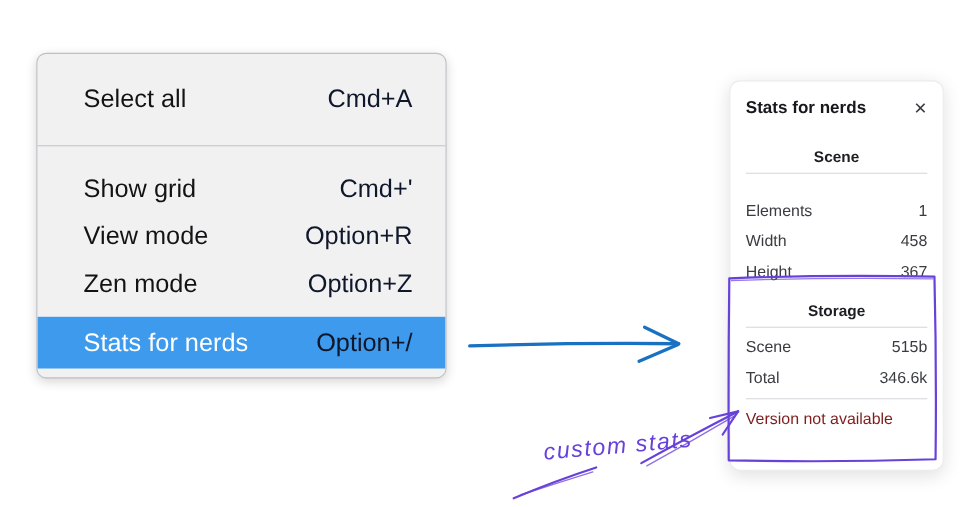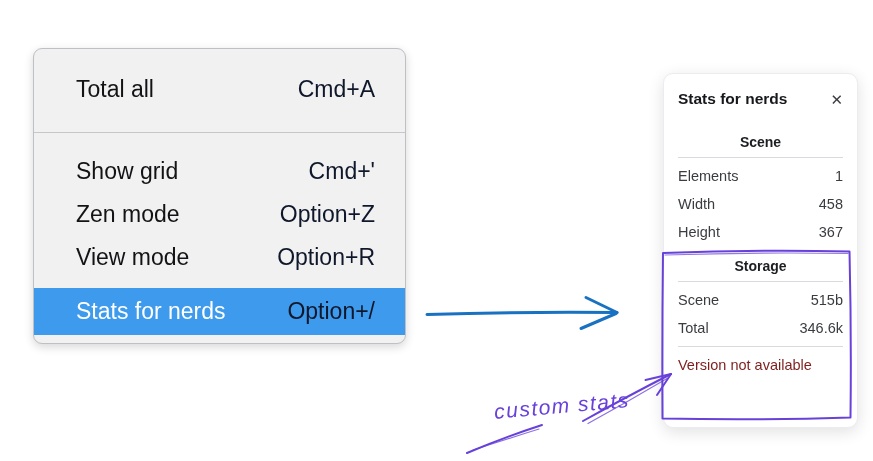--- a/index.html
+++ b/index.html
@@ -92,21 +92,21 @@
   }
   .sec-header.scene   { margin-top: 22px; }
   .sec-header.storage { margin-top: 10px; }
   .sec-header.version { margin-top: 2px; }
   .divider {
     height: 1px;
     background: #d9d9de;
     margin-top: 5px;
   }
   .divider.version-div { margin-top: 4px; }
-  .rows { margin-top: 4px; }
+  .rows { margin-top: 20px; }
   .rows.storage-rows { margin-top: 4px; }
   .stat-row {
     display: flex;
     justify-content: space-between;
     height: 28px;
     line-height: 28px;
   }
   .version-note {
     margin-top: 8px;
     height: 20px;
@@ -135,35 +135,35 @@
     white-space: nowrap;
   }
 </style>
 </head>
 <body>
 
 <div class="canvas">
 
   <div class="context-menu">
     <div class="menu-item">
-      <span>Total all</span>
+      <span>Select all</span>
       <span class="shortcut">Cmd+A</span>
     </div>
     <div class="menu-divider"></div>
     <div class="menu-item">
       <span>Show grid</span>
       <span class="shortcut">Cmd+'</span>
     </div>
     <div class="menu-item">
+      <span>View mode</span>
+      <span class="shortcut">Option+R</span>
+    </div>
+    <div class="menu-item">
       <span>Zen mode</span>
       <span class="shortcut">Option+Z</span>
-    </div>
-    <div class="menu-item">
-      <span>View mode</span>
-      <span class="shortcut">Option+R</span>
     </div>
     <div class="menu-item highlight">
       <span>Stats for nerds</span>
       <span class="shortcut">Option+/</span>
     </div>
   </div>
 
   <div class="stats-panel">
     <div class="panel-header">
       <span class="panel-title">Stats for nerds</span>

